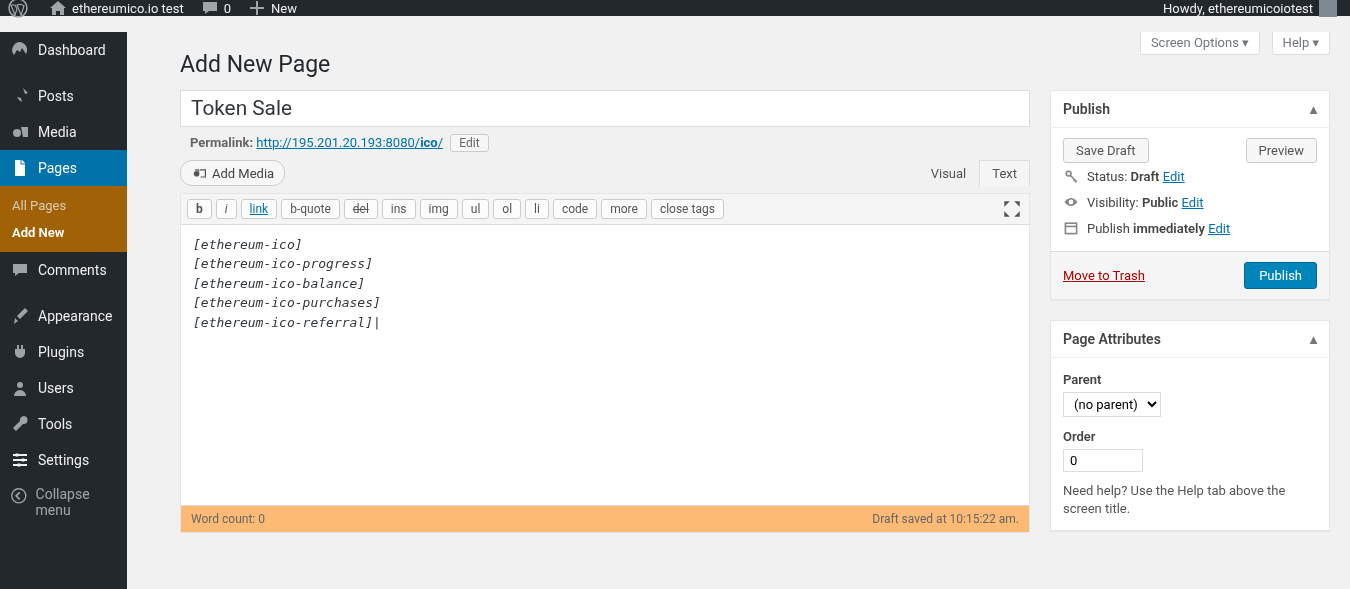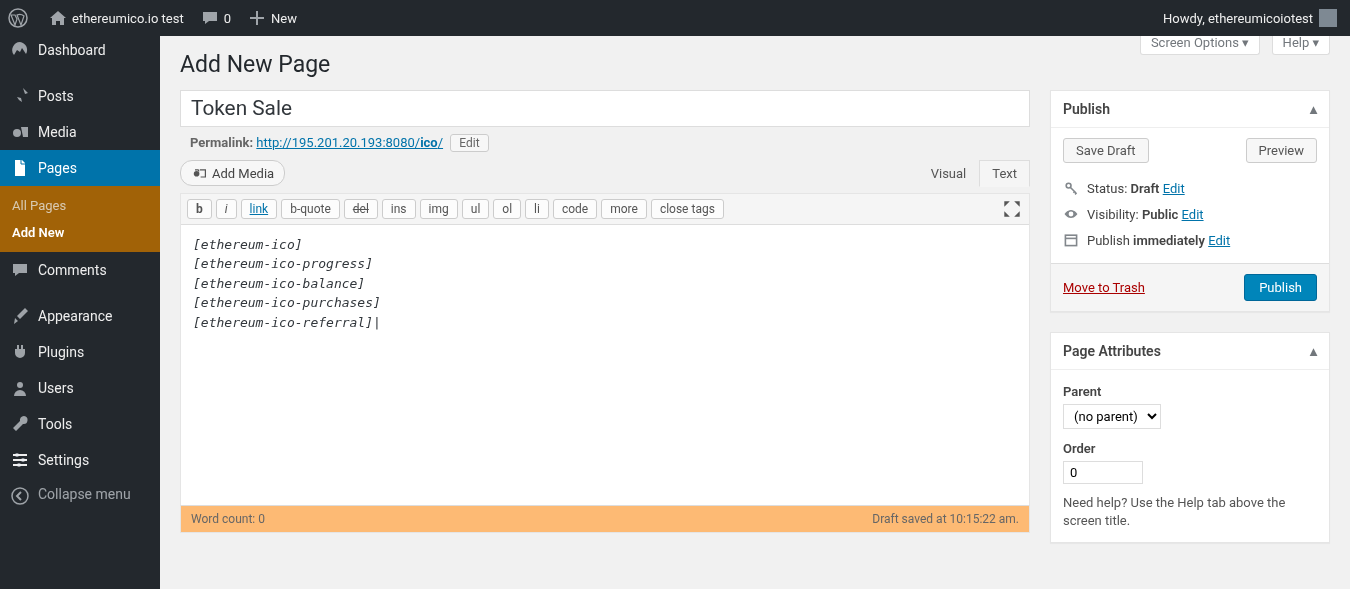--- a/index.html
+++ b/index.html
@@ -1,27 +1,27 @@
 <!DOCTYPE html>
 <html><head>
 <meta charset="utf-8">
 <style>
 * { margin:0; padding:0; box-sizing:border-box; font-family:-apple-system,BlinkMacSystemFont,"Segoe UI",Roboto,sans-serif; }
 body { background:#f1f1f1; font-size:13px; color:#444; width:1350px; height:589px; overflow:hidden; }
 
 
-#adminbar { position:fixed; top:0; left:0; right:0; height:36px; background:#23282d; color:#eee; display:flex; align-items:center; z-index:100; font-size:13px; }
+#adminbar { position:fixed; top:0; left:0; right:0; height:16px; background:#23282d; color:#eee; display:flex; align-items:center; z-index:100; font-size:13px; }
 #adminbar .ab-item { padding:0 8px; height:32px; display:flex; align-items:center; color:#eee; text-decoration:none; cursor:pointer; }
 #adminbar .ab-left { display:flex; align-items:center; }
 #adminbar .ab-right { margin-left:auto; display:flex; align-items:center; padding-right:5px; }
 .ab-icon { width:20px; height:20px; display:inline-flex; align-items:center; justify-content:center; margin-right:4px; fill:#a0a5aa; }
 .avatar { width:18px; height:18px; background:#7e8993; margin-left:6px; border:1px solid #7e8993; }
 
 
-#adminmenu { position:fixed; top:32px; left:0; width:160px; bottom:0; background:#23282d; color:#eee; }
+#adminmenu { position:fixed; top:32px; left:0; width:127px; bottom:0; background:#23282d; color:#eee; }
 .menu-item { display:flex; align-items:center; padding:8px 10px; color:#eee; cursor:pointer; font-size:14px; }
 .menu-item .micon { width:20px; height:20px; margin-right:8px; display:inline-flex; align-items:center; justify-content:center; fill:rgba(240,245,250,.6); }
 .menu-item.current { background:#0073aa; color:#fff; position:relative; }
 .menu-item.current::after { content:""; position:absolute; right:-8px; top:50%; margin-top:-8px; border:8px solid transparent; border-right-color:#f1f1f1; }
 .submenu { background:#a16207; padding:6px 0; }
 .submenu .sub { padding:6px 12px; color:rgba(240,245,250,.7); cursor:pointer; font-size:13px; }
 .submenu .sub.current { color:#fff; font-weight:600; }
 .collapse { padding:8px 10px; color:rgba(240,245,250,.6); cursor:pointer; font-size:14px; display:flex; align-items:flex-start; }
 .collapse .micon { width:20px; height:20px; margin-right:8px; fill:rgba(240,245,250,.6); display:inline-flex; align-items:center; justify-content:center; }
 
@@ -64,21 +64,21 @@
 .editor-content { padding:10px 12px; font-family:Consolas,Monaco,monospace; font-size:13px; color:#32373c; min-height:280px; white-space:pre; line-height:1.5; outline:none;font-style:italic; }
 .editor-status { border:1px solid #e5e5e5; border-top:1px solid #ddd; background:#fdba74; padding:6px 10px; display:flex; color:#666; font-size:12px; margin-top:-1px; }
 .editor-status .right { margin-left:auto; }
 
 
 .postbox { border:1px solid #e5e5e5; background:#fff; margin-bottom:20px; box-shadow:0 1px 1px rgba(0,0,0,.04); }
 .postbox .hndle { padding:10px 12px; font-size:14px; font-weight:600; border-bottom:1px solid #eee; display:flex; align-items:center; cursor:pointer; }
 .postbox .hndle .toggle { margin-left:auto; color:#72777c; }
 .postbox .inside { padding:10px 12px 12px; }
 
-.minor-actions { display:flex; margin-bottom:12px; }
+.minor-actions { display:flex; }
 .button { border:1px solid #ccc; background:#f7f7f7; border-radius:3px; padding:4px 12px; cursor:pointer; color:#555; font-size:13px; }
 .button-primary { background:#0085ba; border:1px solid #006799; color:#fff; border-radius:3px; padding:5px 14px; cursor:pointer; font-size:13px; }
 .misc { display:flex; align-items:center; gap:8px; padding:5px 0; color:#444; }
 .misc .micon { width:16px; height:16px; fill:#82878c; }
 .misc strong { font-weight:600; }
 .misc a { color:#0073aa; text-decoration:underline; cursor:pointer; }
 .major { border-top:1px solid #ddd; margin:10px -12px -12px; padding:10px 12px; background:#f5f5f5; display:flex; align-items:center; }
 .trash { color:#a00; text-decoration:underline; cursor:pointer; }
 .spacer { flex:1; }
 

